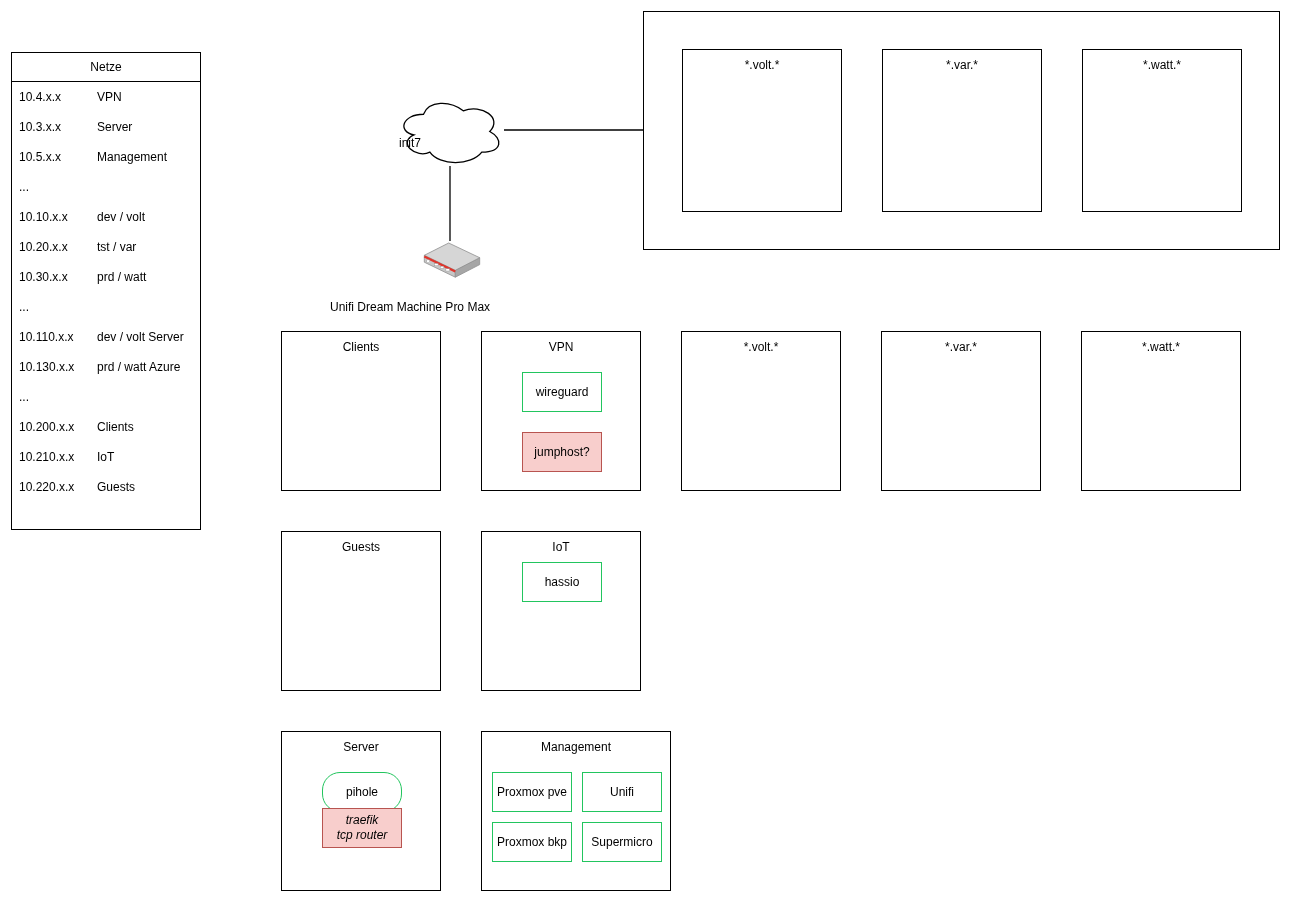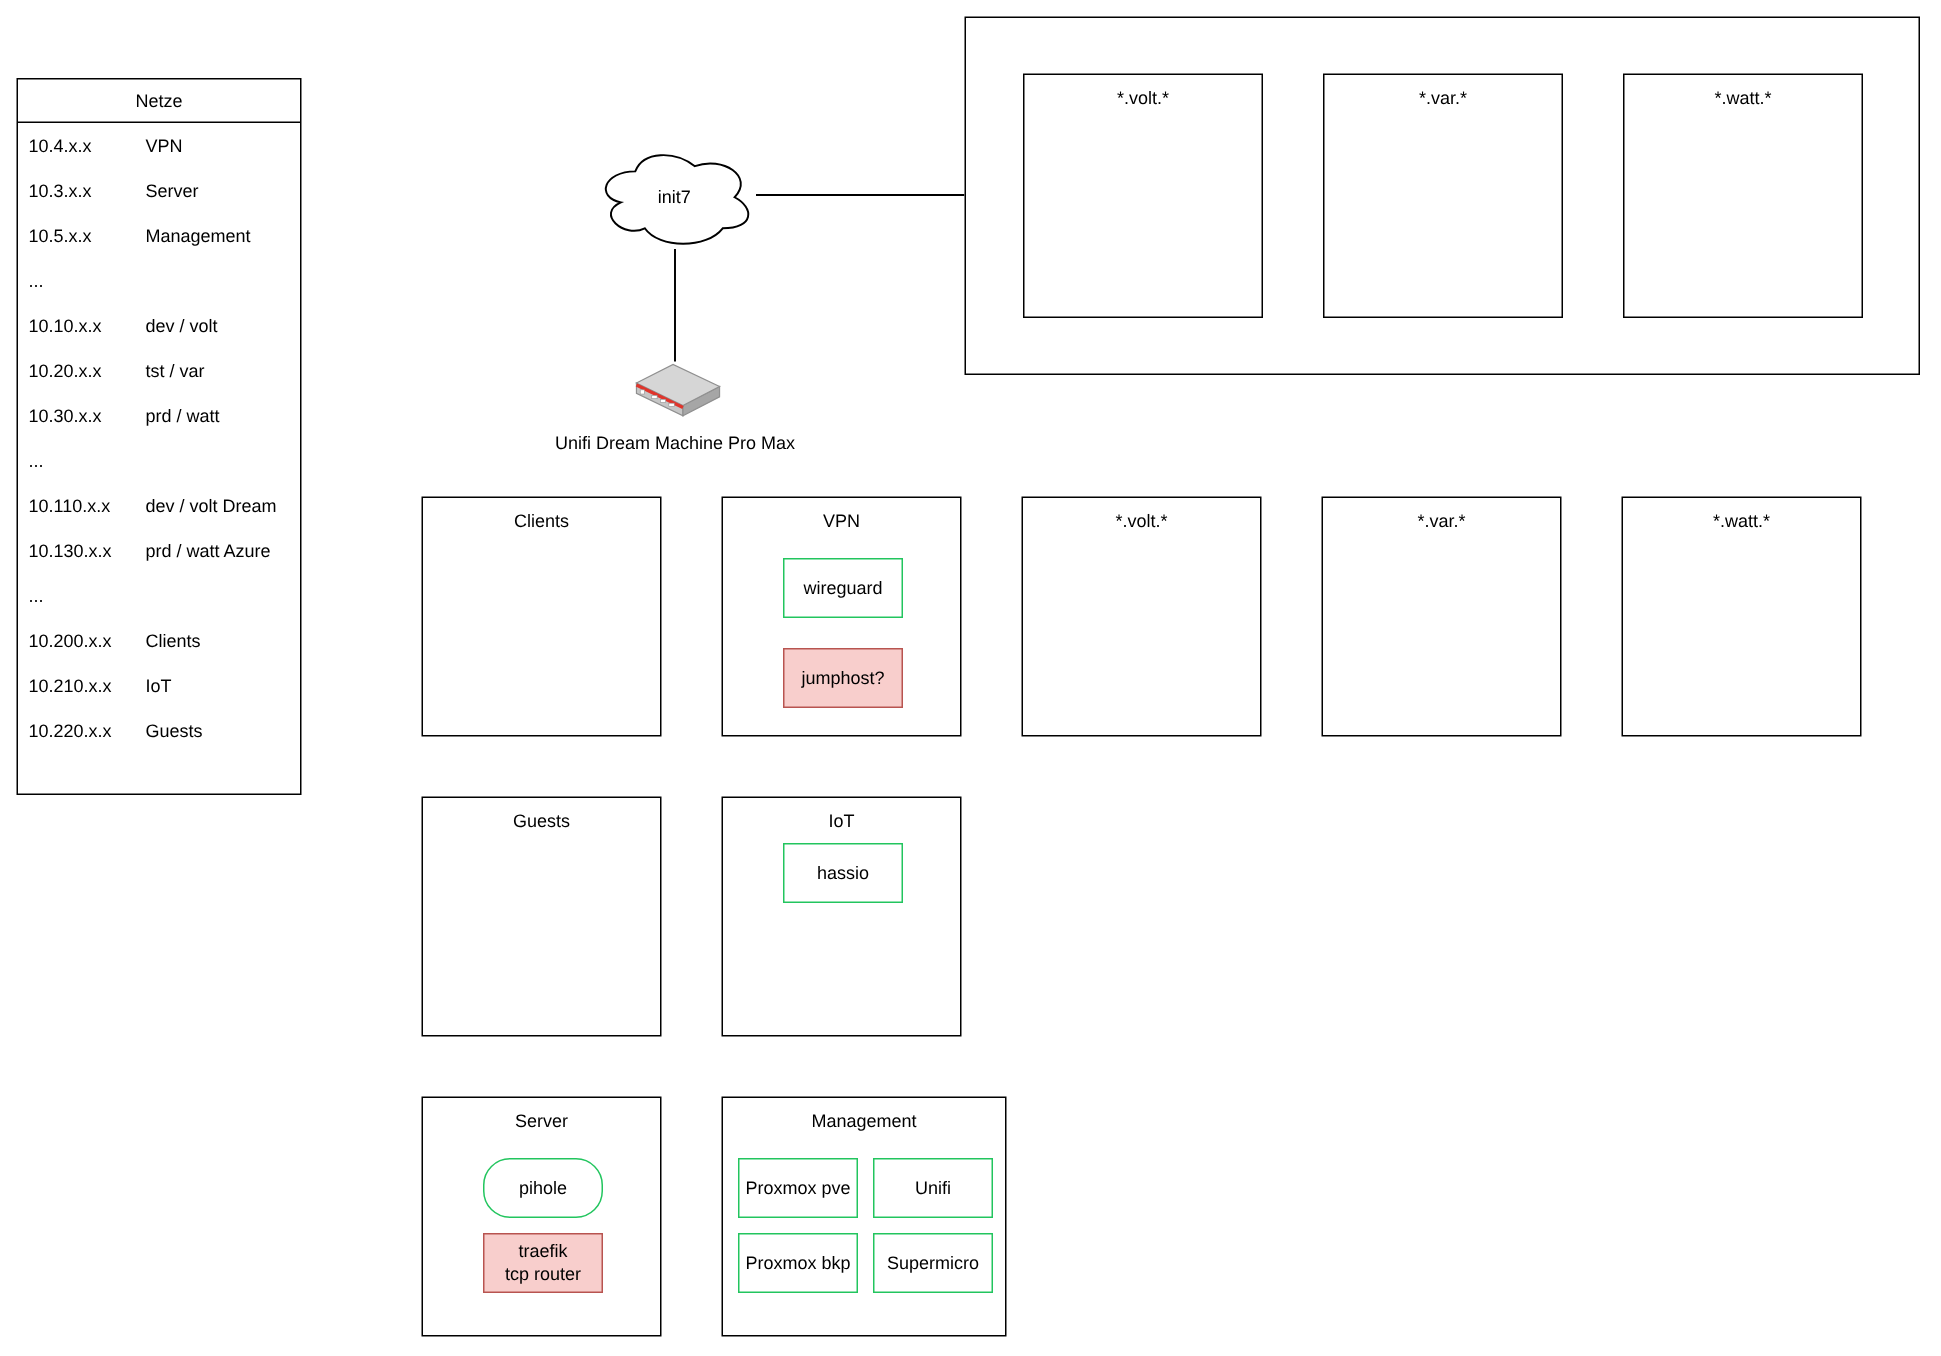--- a/index.html
+++ b/index.html
@@ -43,21 +43,21 @@
   
   .item {
     position: absolute; width: 80px; height: 40px;
     border: 1px solid #22c55e; background: #fff;
     display: flex; align-items: center; justify-content: center;
     text-align: center; box-sizing: border-box;
   }
   .item span { white-space: pre-line; line-height: 1.25; }
   .item.pink { background: #f8cecc; border-color: #b85450; }
 
-  .floating-label { text-align: center; }
+  .floating-label { text-align: left; margin-top: 12px; }
 
   svg.overlay { position: absolute; left: 0; top: 0; }
 </style>
 </head>
 <body>
 
 <div id="canvas">
 
   <svg class="overlay" width="1294" height="904" viewBox="0 0 1294 904">
     <line x1="504" y1="130" x2="643" y2="130" stroke="#000" stroke-width="1.3"></line>
@@ -110,21 +110,21 @@
       <div class="trow">
           <span class="tr-range">10.30.x.x</span>
           <span class="tr-label">prd / watt</span>
         </div>
       <div class="trow">
           <span class="tr-range">...</span>
           <span class="tr-label"></span>
         </div>
       <div class="trow">
           <span class="tr-range">10.110.x.x</span>
-          <span class="tr-label">dev / volt Dream</span>
+          <span class="tr-label">dev / volt Server</span>
         </div>
       <div class="trow">
           <span class="tr-range">10.130.x.x</span>
           <span class="tr-label">prd / watt Azure</span>
         </div>
       <div class="trow">
           <span class="tr-range">...</span>
           <span class="tr-label"></span>
         </div>
       <div class="trow">
@@ -190,21 +190,21 @@
     <div class="item" style="left:40px; top:30px;">
       <span>hassio</span>
     </div>
   </div>
 
   <div class="abs gbox" style="left:281px; top:731px; width:160px; height:160px;">
     <div class="btitle">Server</div>
     <div class="item" style="left:40px; top:40px;border-radius:18px;">
       <span>pihole</span>
     </div>
-    <div class="item pink" style="left:40px; top:90px;">
+    <div class="item pink" style="left:40px; top:76px;font-style:italic;">
       <span>traefik
 tcp router</span>
     </div>
   </div>
 
   <div class="abs gbox" style="left:481px; top:731px; width:190px; height:160px;">
     <div class="btitle">Management</div>
     <div class="item" style="left:10px; top:40px;">
       <span>Proxmox pve</span>
     </div>

